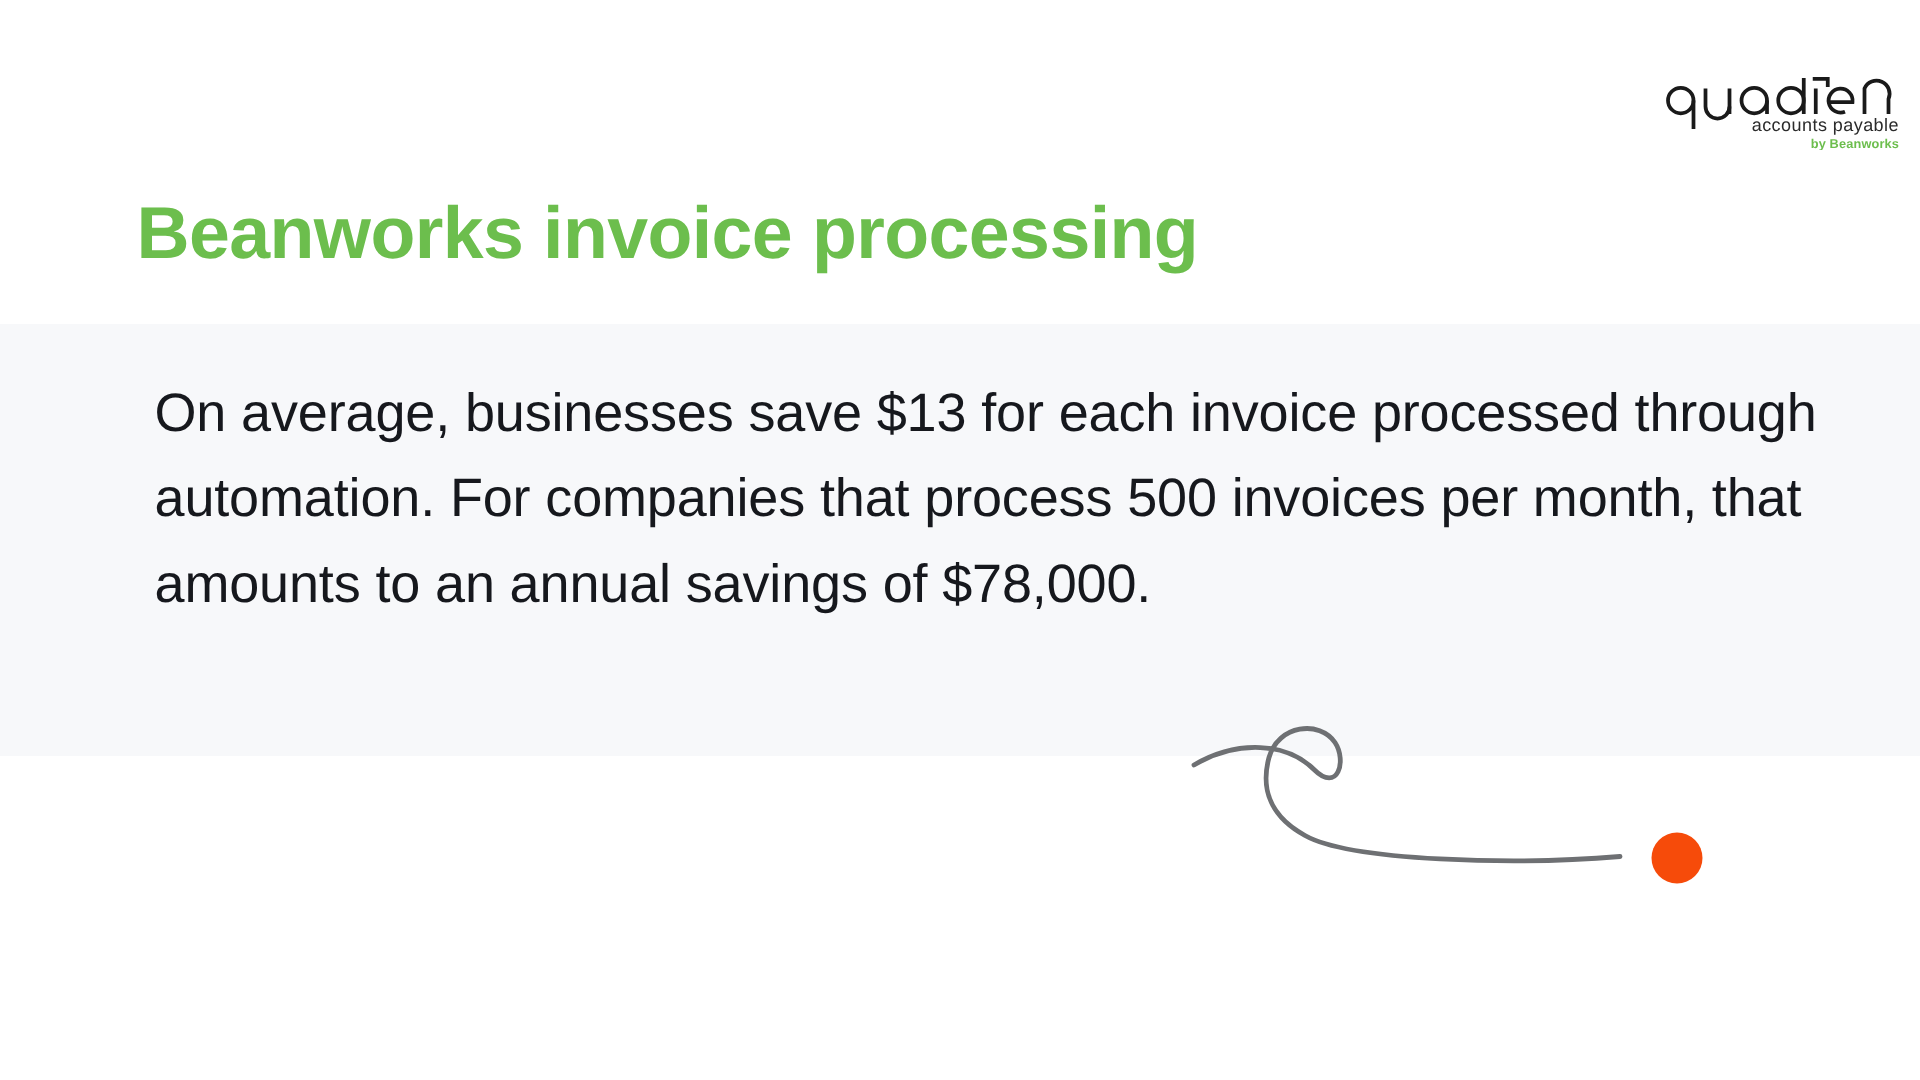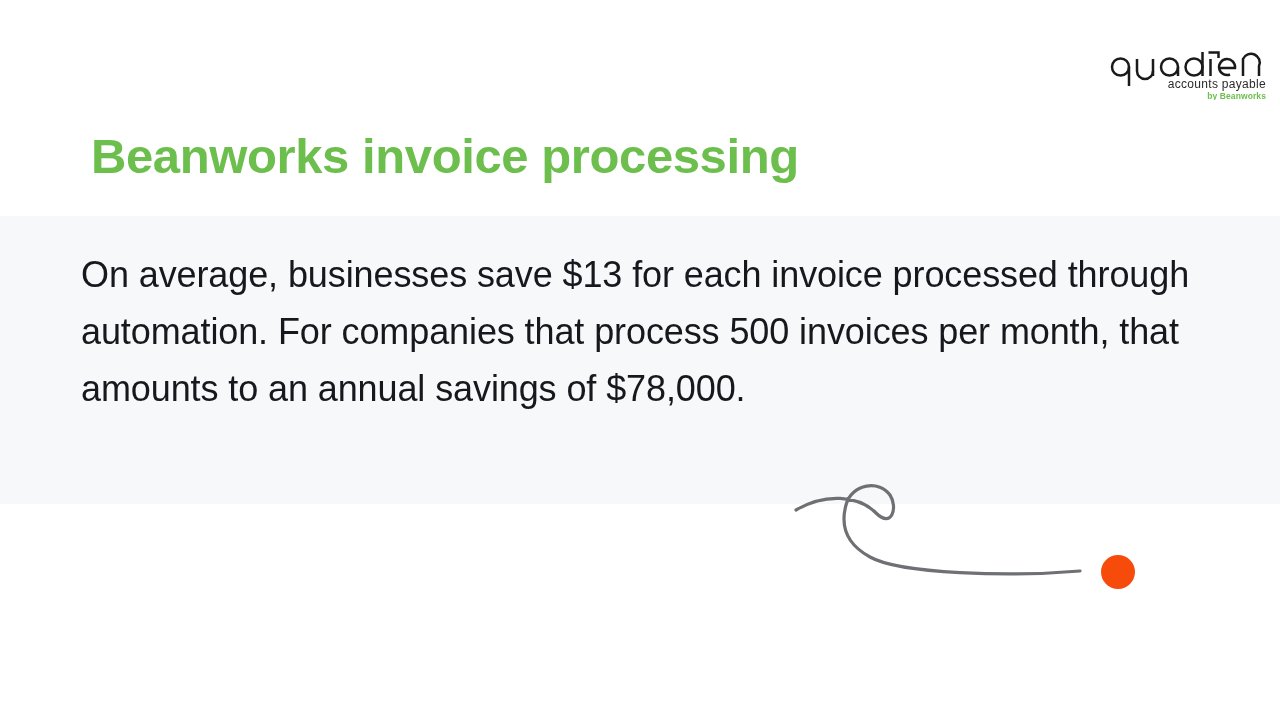--- a/index.html
+++ b/index.html
@@ -56,21 +56,21 @@
   .body-panel {
     position: absolute;
     left: 0;
     top: 216px;
     width: 1280px;
     height: 288px;
     background: #f7f8fa;
   }
   .body-text {
     position: absolute;
-    left: 81px;
+    left: 103px;
     top: 30px;
     width: 1110px;
     margin: 0;
     font-size: 36px;
     font-weight: 400;
     line-height: 57px;
     color: #16181d;
     letter-spacing: -0.1px;
   }
 

